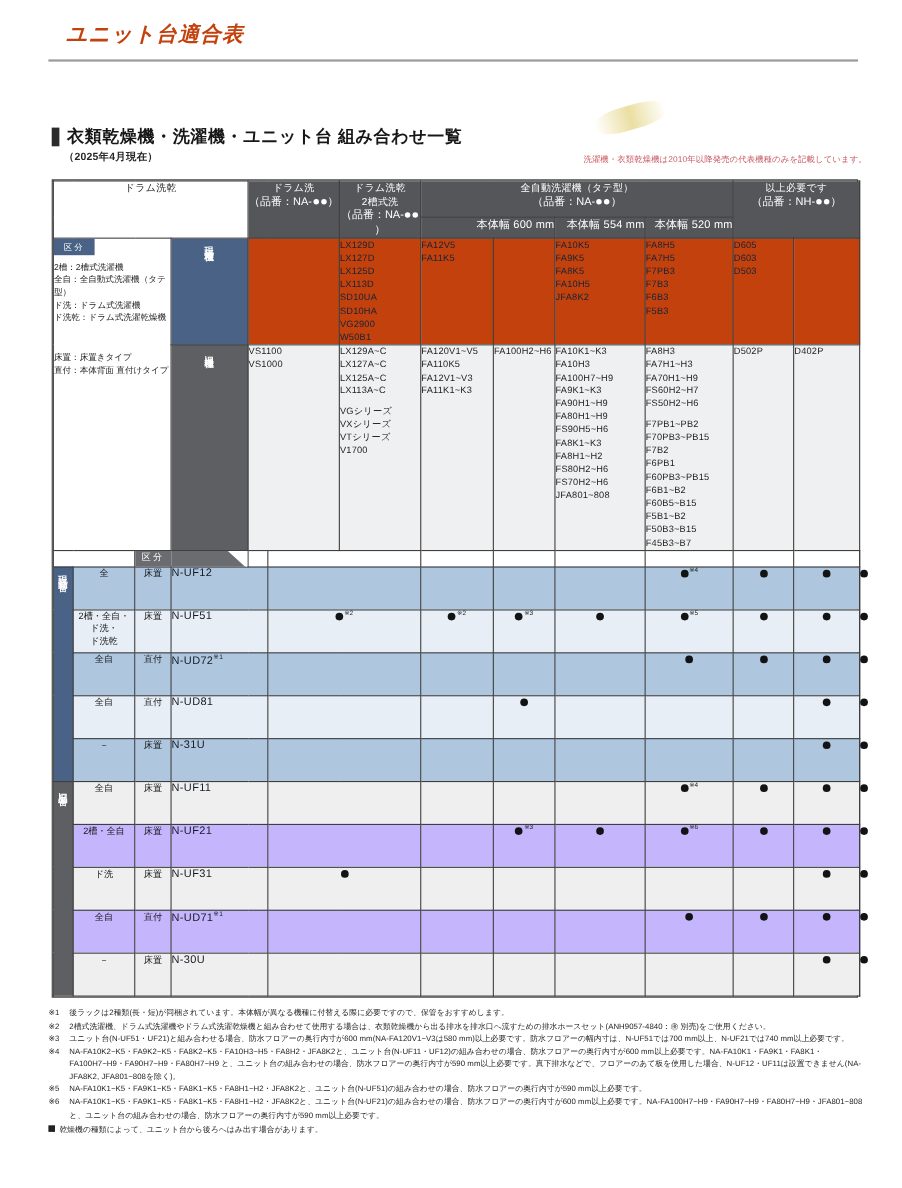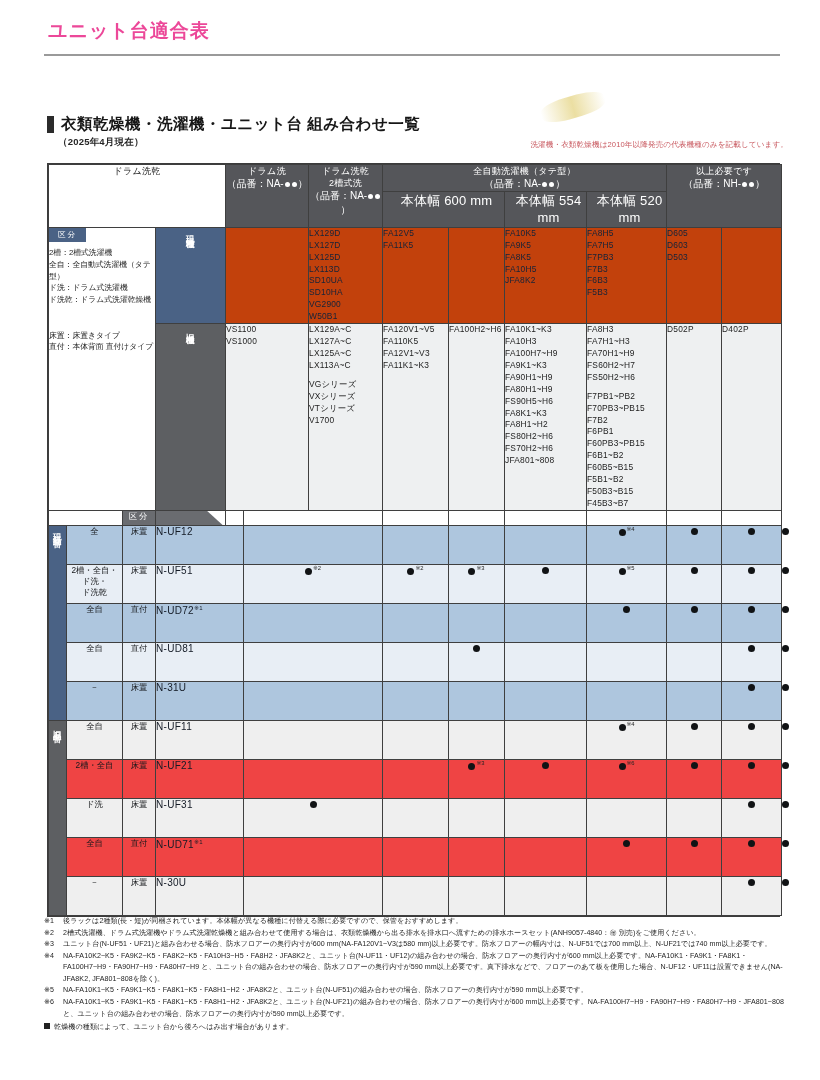--- a/index.html
+++ b/index.html
@@ -12,23 +12,24 @@
     width: 820px; height: 1080px;
     position: relative;
     color: #1a1a1a;
   }
 
   
   .page-head {
     position: absolute; left: 0; top: 0; width: 820px;
   }
   .page-title {
-    position: absolute; left: 48px; top: 18px;
+    position: absolute; left: 60px; top: 18px;
     font-size: 19px; font-weight: bold; letter-spacing: 1px;
-    color: #ec4899;
+    color: #c2410c;
+    font-style: italic;
   }
   .title-rule {
     position: absolute; left: 44px; top: 54px; width: 736px; height: 2px;
     background: #9a9a9a;
   }
 
   
   .sec-head {
     position: absolute; left: 47px; top: 114px;
     display: flex; align-items: center; gap: 7px;
@@ -84,21 +85,21 @@
     background: #55565a; color: #ffffff;
     text-align: center; vertical-align: middle;
     font-size: 9px; line-height: 1.35; font-weight: bold;
     letter-spacing: .3px;
   }
   .hdr .sm { font-size: 10px; font-weight: normal; display:block; letter-spacing:0; }
   .hdr.white {
     background: #ffffff; color: #1f1f1f;
   }
   .hdr.sub {
-    font-size: 13px; font-weight: normal; text-align: center; padding-left: 6px;
+    font-size: 10px; font-weight: normal; text-align: right; padding-left: 6px;
     letter-spacing: .2px;
   }
   .dot-mark {
     display: inline-block; width: 5px; height: 5px; border-radius: 50%;
     background: #ffffff; vertical-align: middle; margin: 0 1px;
   }
 
   
   .models {
     background: #c2410c; color: #14233a;
@@ -162,21 +163,21 @@
     display: inline-block; width: 7px; height: 7px; border-radius: 50%;
     background: #111315; vertical-align: middle;
   }
   td.cell .sup {
     font-size: 5.8px; vertical-align: super; margin-left: 1px; color: #232323;
   }
 
   
   .rA { background: #aec6de; }   
   .rB { background: #e8eef5; }
-  .rD { background: #ef4444; }   
+  .rD { background: #c4b5fd; }   
   .rE { background: #efefef; }   
 
   
   .notes {
     position: absolute; left: 44px; top: 916px; width: 742px;
     font-size: 7.1px; line-height: 1.63; color: #1d1d1d; letter-spacing: .05px;
   }
   .notes .row { display: flex; align-items: flex-start; }
   .notes .mk { width: 19px; flex: 0 0 19px; }
   .notes .tx { flex: 1 1 auto; }

